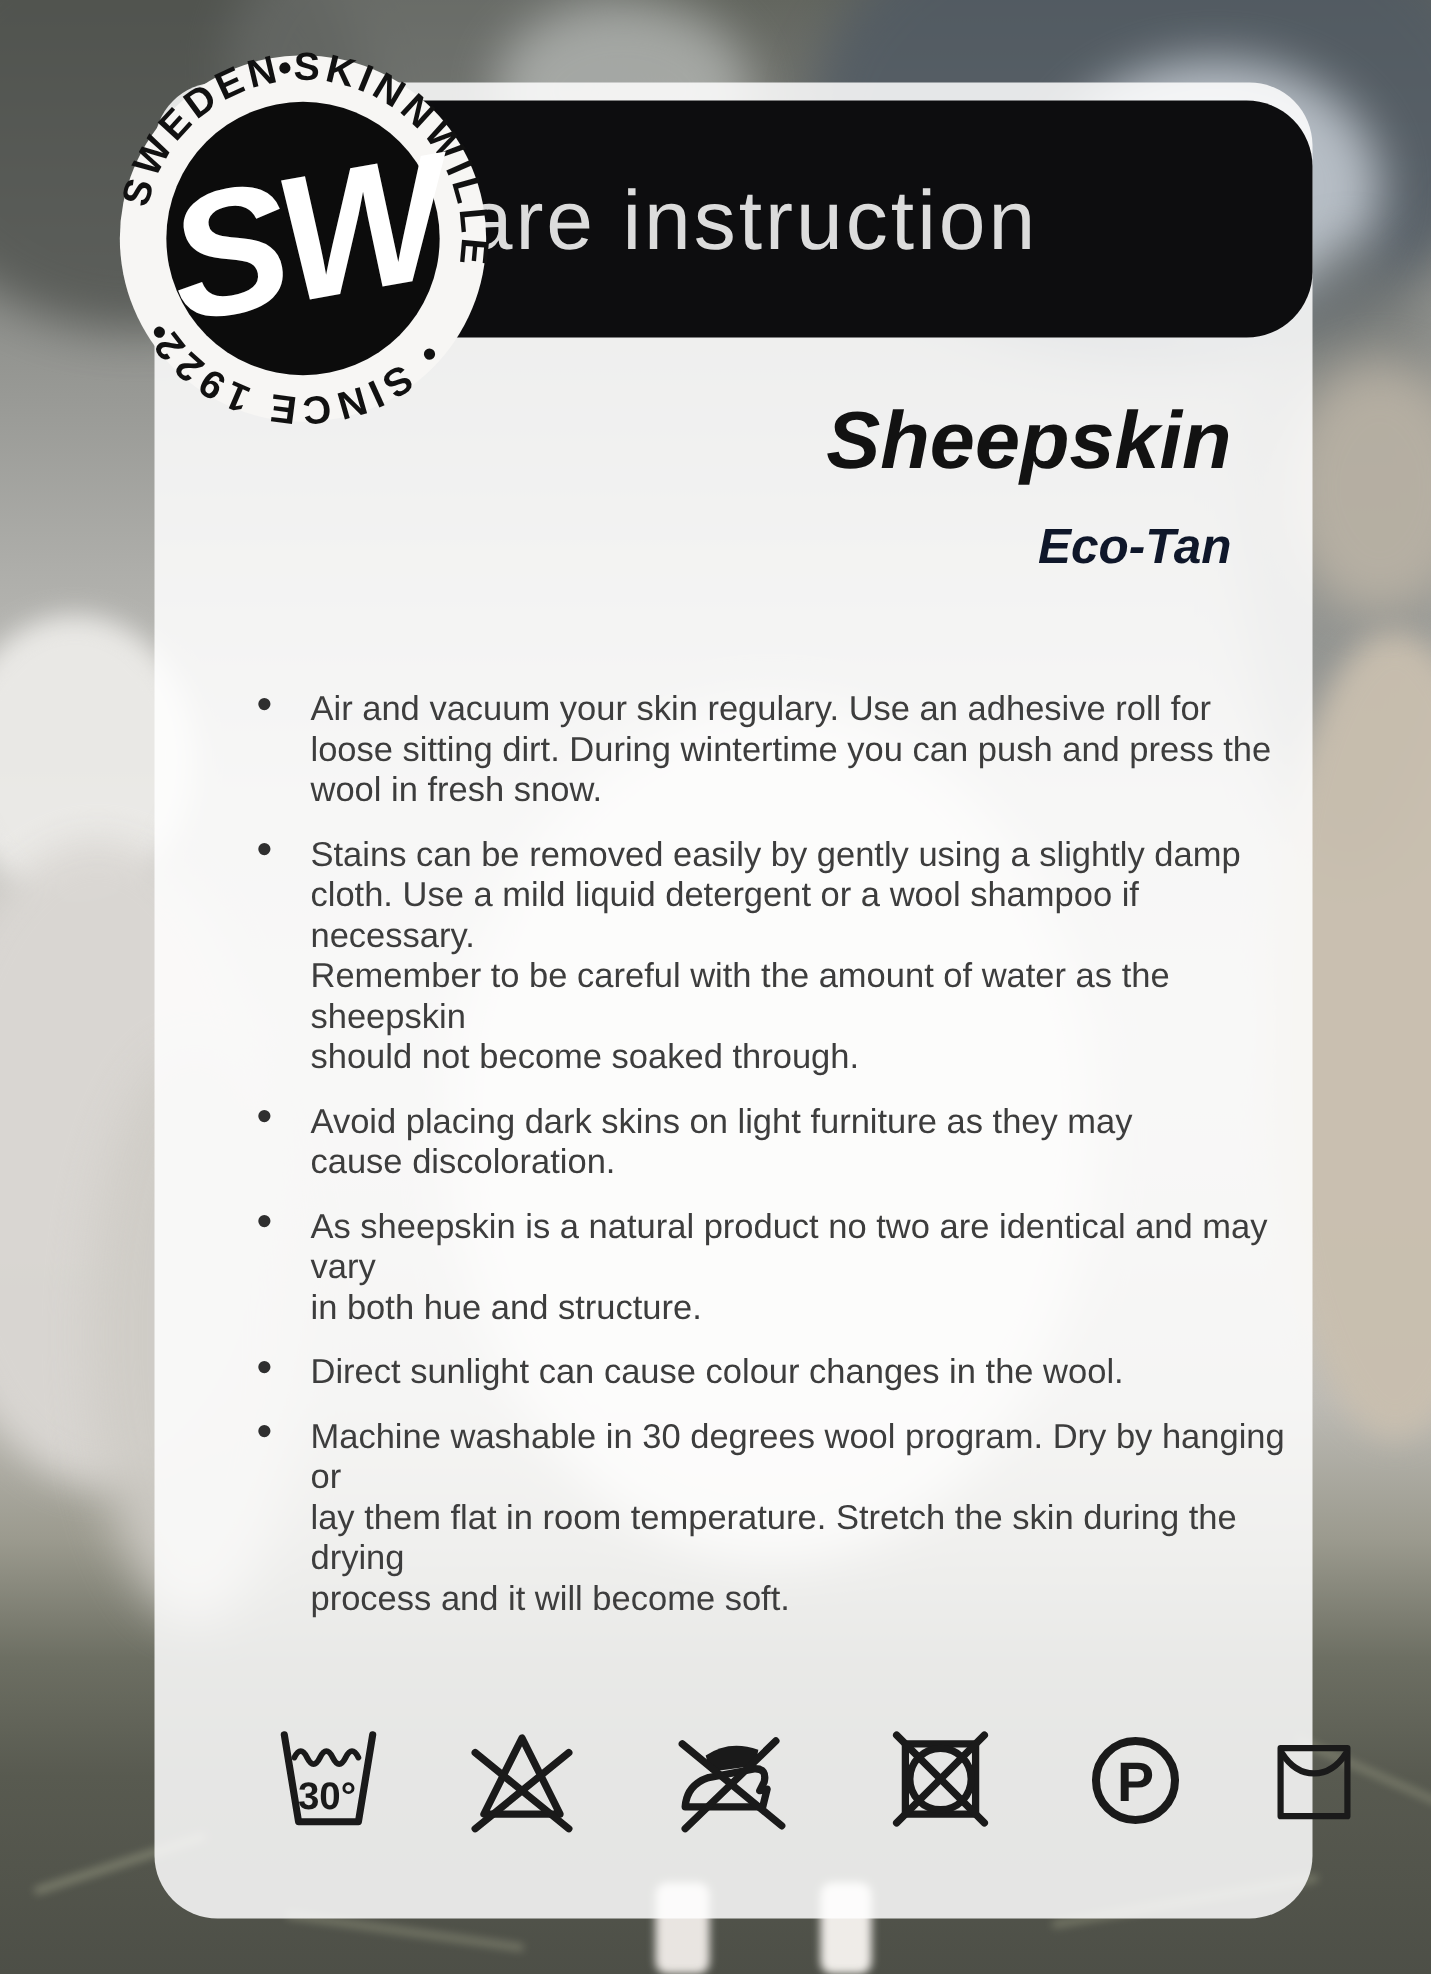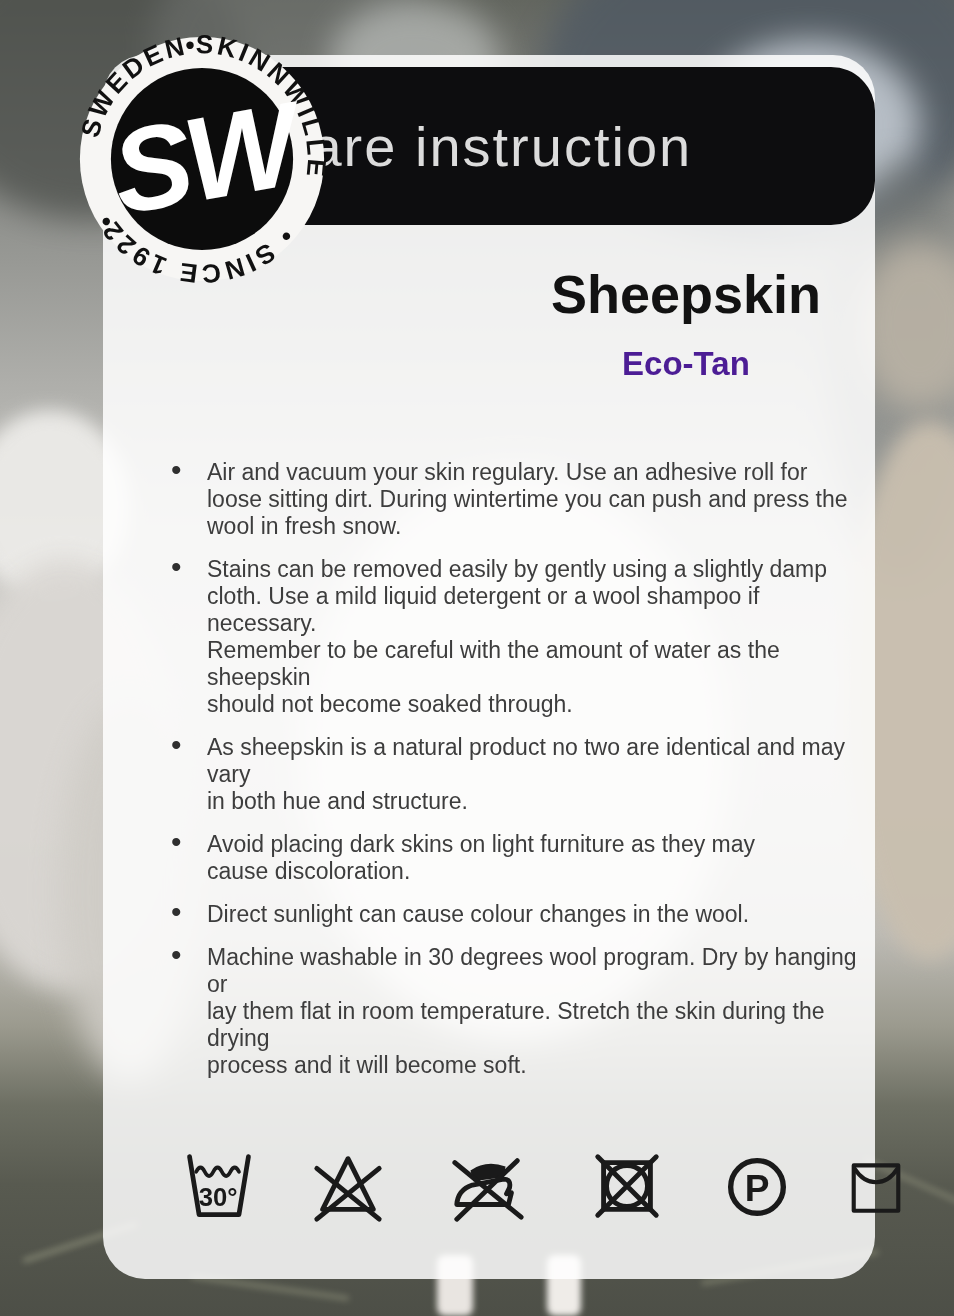--- a/index.html
+++ b/index.html
@@ -31,23 +31,23 @@
     display:flex;align-items:center;
   }
   .banner-title{
     margin-left:110px;
     font-size:56px;font-weight:100;color:#dcdcdc;
     letter-spacing:2px;white-space:nowrap;
   }
   
   .logo{position:absolute;left:76px;top:33px;z-index:4;}
   
-  .titles{position:absolute;right:54px;top:212px;text-align:right;}
+  .titles{position:absolute;right:54px;top:212px;text-align:right;font-style:italic;}
   .product-title{font-size:54px;line-height:1;font-weight:bold;color:#121212;margin:0;}
-  .product-subtitle{font-size:33px;line-height:1;font-weight:bold;color:#4c1d95;margin:26px 0 0 0;text-align:center;}
+  .product-subtitle{font-size:33px;line-height:1;font-weight:bold;color:#0f172a;margin:26px 0 0 0;}
   
   .care-list{
     position:absolute;left:48px;top:388px;width:694px;
     margin:16px;padding:0;list-style:none;
   }
   .care-list li{
     position:relative;padding-left:40px;margin-bottom:16px;
     font-size:23px;line-height:27px;color:#3d3d3d;
     white-space:pre-line;
   }
@@ -102,24 +102,24 @@
   </div>
 
   <ul class="care-list">
     <li>Air and vacuum your skin regulary. Use an adhesive roll for
 loose sitting dirt. During wintertime you can push and press the
 wool in fresh snow.</li>
     <li>Stains can be removed easily by gently using a slightly damp
 cloth. Use a mild liquid detergent or a wool shampoo if necessary.
 Remember to be careful with the amount of water as the sheepskin
 should not become soaked through.</li>
+    <li>Avoid placing dark skins on light furniture as they may
+cause discoloration.</li>
     <li>As sheepskin is a natural product no two are identical and may vary
 in both hue and structure.</li>
-    <li>Avoid placing dark skins on light furniture as they may
-cause discoloration.</li>
     <li>Direct sunlight can cause colour changes in the wool.</li>
     <li>Machine washable in 30 degrees wool program. Dry by hanging or
 lay them flat in room temperature. Stretch the skin during the drying
 process and it will become soft.</li>
   </ul>
 
   <div class="symbols">
 
     <svg width="76" height="78" viewBox="0 0 80 80">
       <path class="sym-stroke" d="M9 9 L19 70 L61 70 L71 9"></path>

